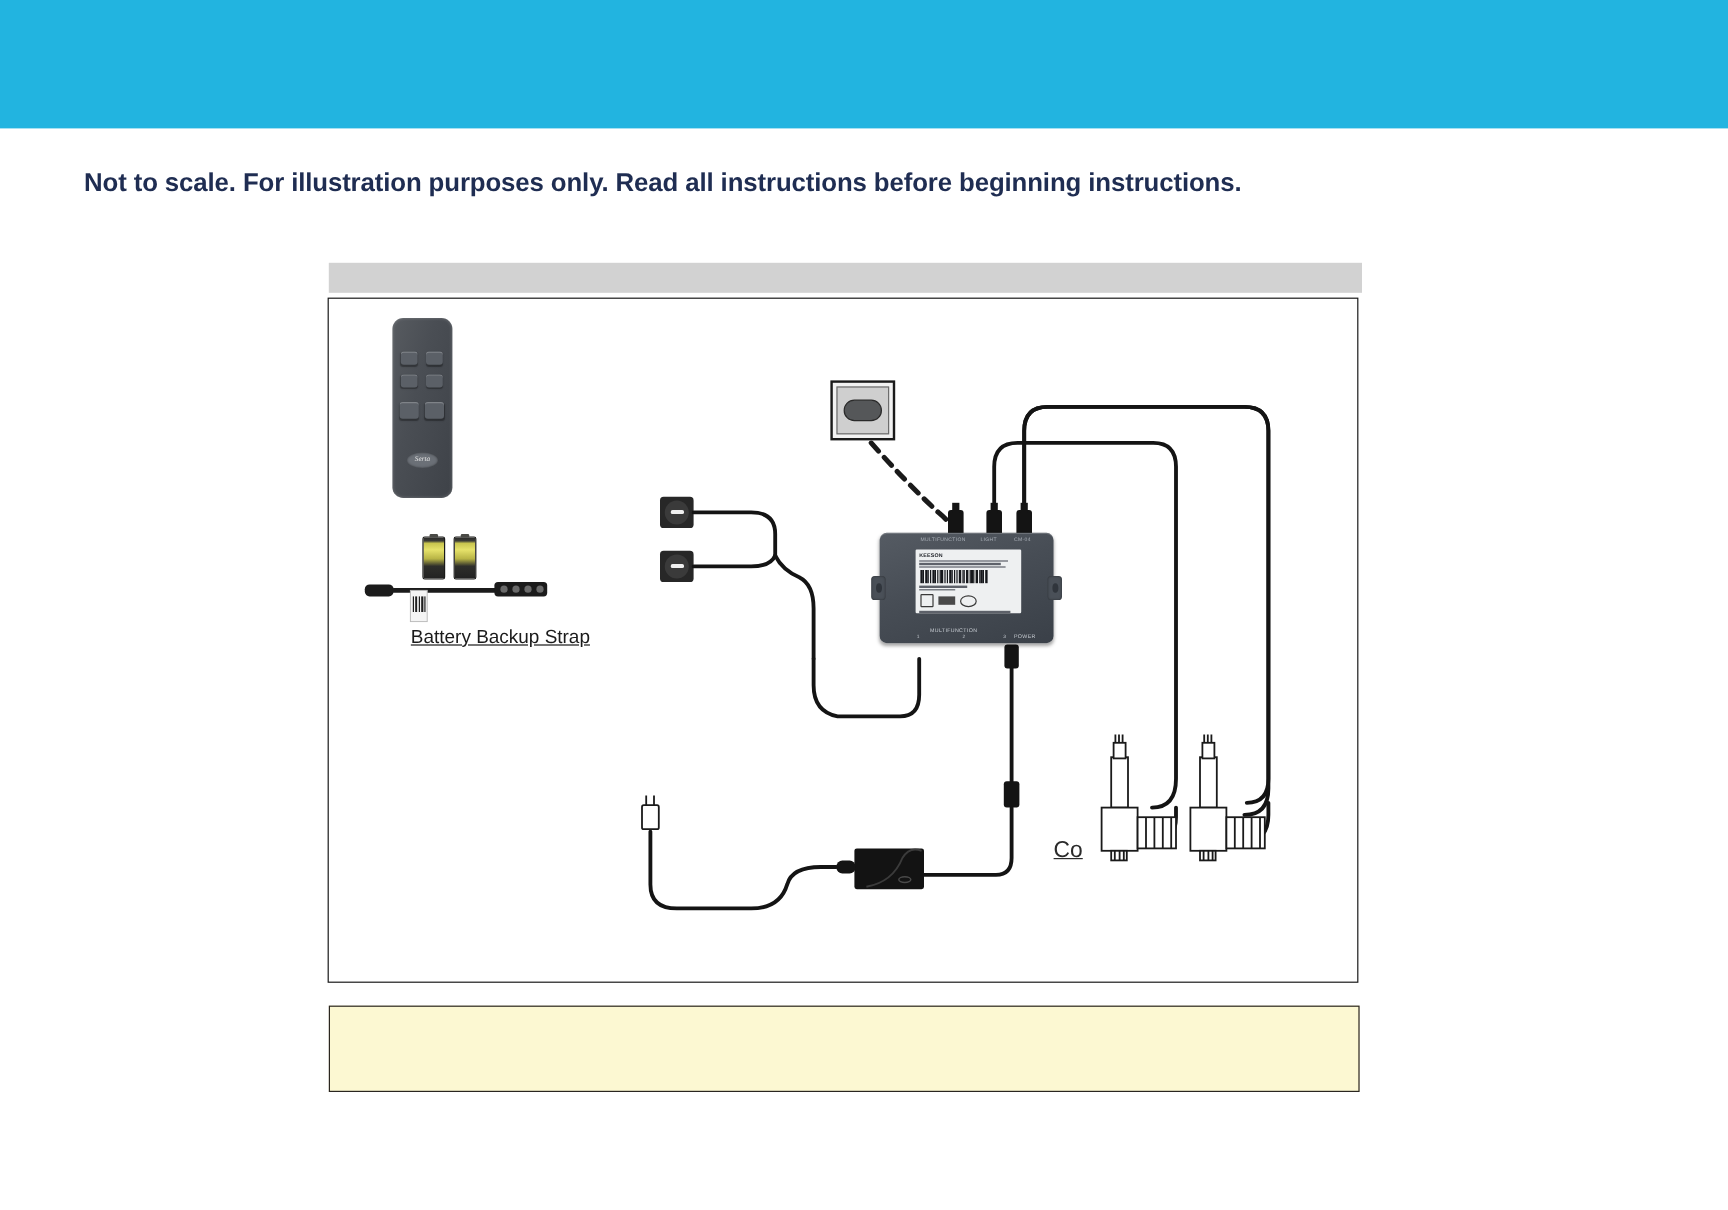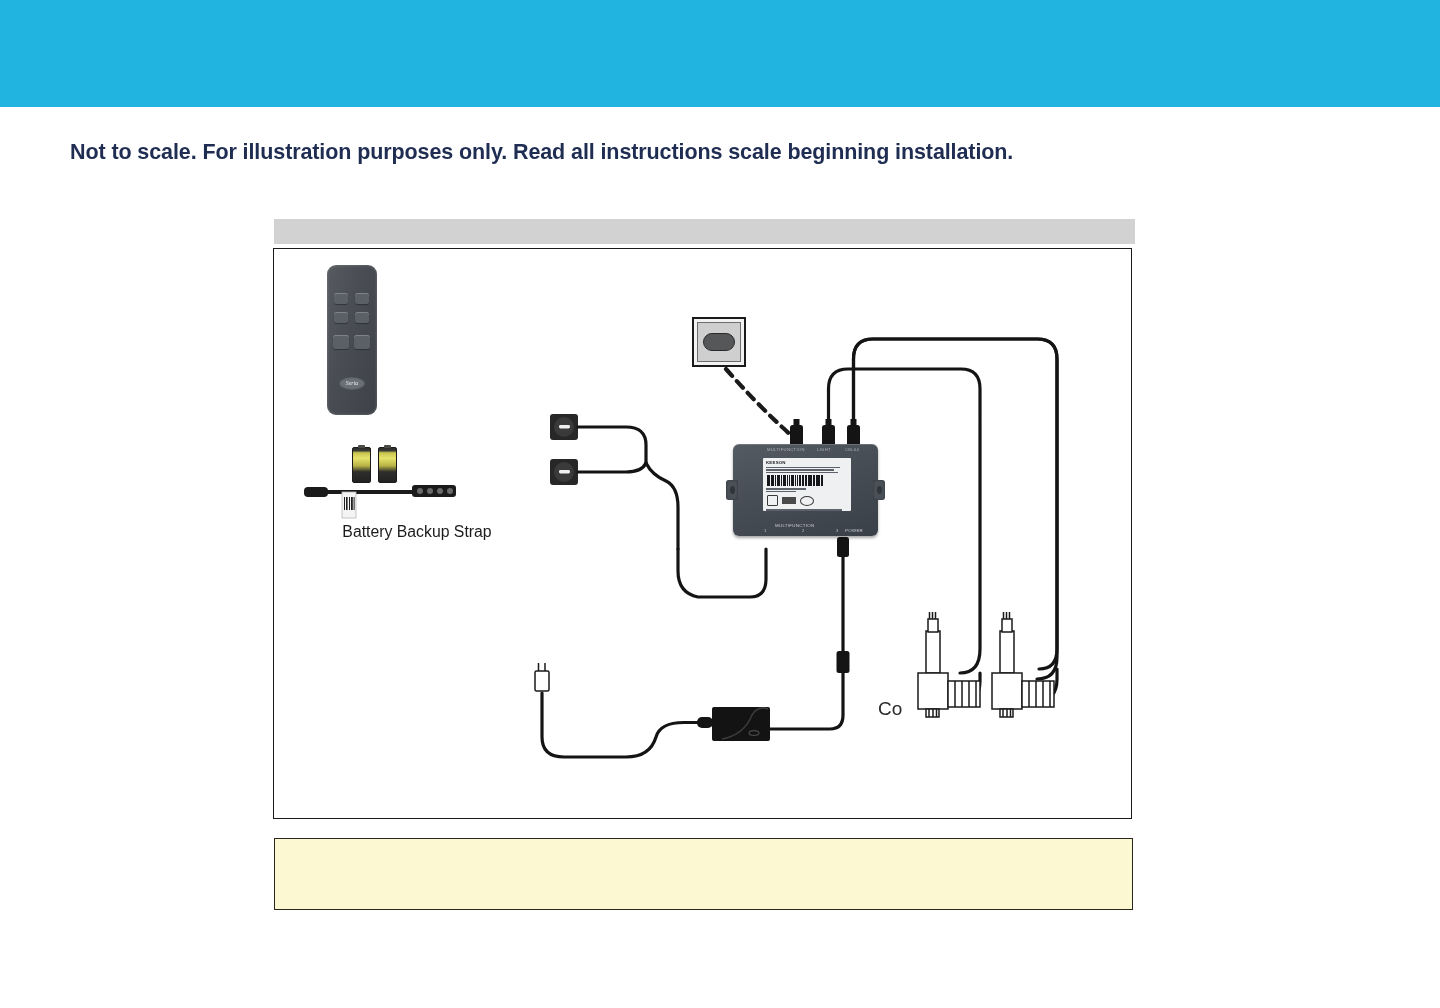--- a/index.html
+++ b/index.html
@@ -33,21 +33,21 @@
   }
   #diagram-svg{position:absolute;left:0;top:0;width:859px;height:571px;}
   
   #note-box{
     position:absolute;left:274px;top:838px;width:859px;height:72px;
     background:#fcf8d2;border:1.6px solid #2a2620;box-sizing:border-box;
   }
   
   .diag-label{
     position:absolute;color:#1b1b1b;font-size:15.5px;
-    font-family:"Liberation Sans", sans-serif;white-space:nowrap;
+    font-family:"Liberation Sans", sans-serif;white-space:nowrap;text-decoration:underline;
   }
   #label-battery-strap{left:18px;top:274px;width:250px;text-align:center;font-size:15.8px;}
   #label-co{left:604px;top:449px;font-size:19px;color:#2b2b2b;}
   
   .remote-body{
     position:absolute;left:53px;top:16px;width:50px;height:150px;
     background:linear-gradient(105deg,#575b60 0%,#4a4e54 40%,#3e4248 100%);
     border-radius:9px;
     box-shadow:inset 0 0 3px rgba(255,255,255,.25);
   }
@@ -119,21 +119,21 @@
   .wall-switch-btn{
     width:30px;height:16px;border-radius:9px;background:#555759;
     border:1.4px solid #2a2a2a;
   }
 </style>
 </head>
 <body>
 
 <div id="top-banner"></div>
 
-<div id="caption">Not to scale. For illustration purposes only.  Read all instructions scale beginning installation.</div>
+<div id="caption">Not to scale. For illustration purposes only.  Read all instructions before beginning instructions.</div>
 
 <div id="diagram-header-strip"></div>
 
 <div id="diagram-frame">
 
   <svg id="diagram-svg" viewBox="0 0 859 571" xmlns="http://www.w3.org/2000/svg">
     <defs>
       <style>
         .cbl{fill:none;stroke:#141414;stroke-width:3.2;stroke-linecap:round;}
         .cbl-thin{fill:none;stroke:#141414;stroke-width:2.6;stroke-linecap:round;}

